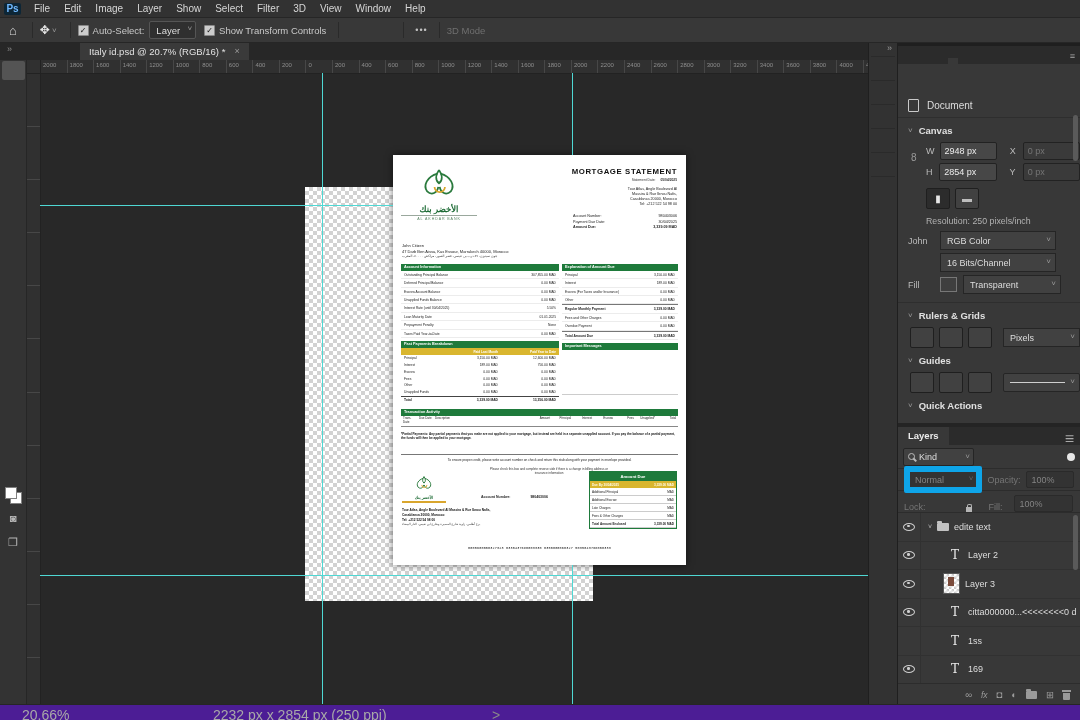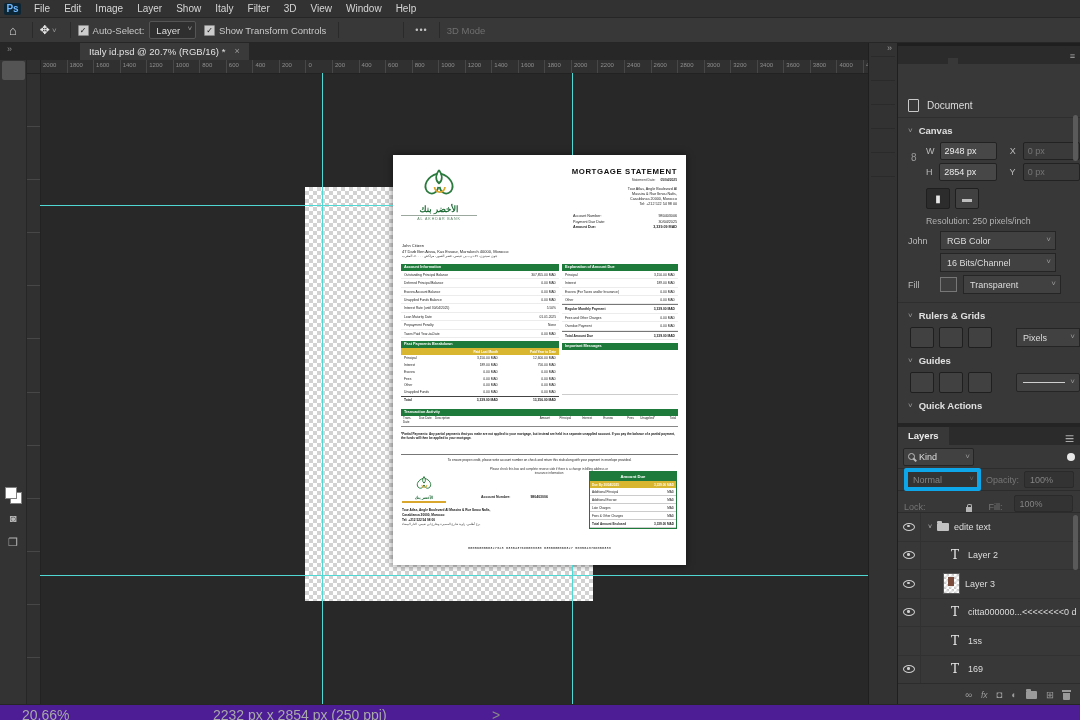--- a/index.html
+++ b/index.html
@@ -123,40 +123,40 @@
   .orow{display:flex;gap:5px;padding:4px 0 2px 28px;}
   .orient{width:22px;height:19px;background:#2c2c2c;border:1px solid #1f1f1f;display:flex;align-items:center;justify-content:center;color:#e8e8e8;font-size:10px;border-radius:2px;}
   .orient.off{background:#414141;color:#bdbdbd;}
   .reso{font-size:8.8px;color:#b2b2b2;padding:5px 0 2px 28px;}
   .mrow{display:flex;align-items:center;gap:6px;padding:3px 0 0 10px;font-size:9px;color:#bbb;}
   .mrow .lbl{width:26px;}
   .pdd{height:17px;background:#414141;border:1px solid #252525;border-radius:0;display:flex;align-items:center;padding:0 16px 0 6px;font-size:9px;color:#ddd;position:relative;width:92px;}
   .pdd::after{content:"˅";position:absolute;right:4px;top:3px;font-size:8px;color:#999;}
   .fillsw{width:15px;height:13px;background:#3f3f3f;border:1px solid #777;}
   .hr{border-top:1px solid #2e2e2e;margin:8px 0 0;}
-  .irow{display:flex;align-items:center;gap:14px;padding:3px 0 0 12px;}
+  .irow{display:flex;align-items:center;gap:1px;padding:3px 0 0 12px;}
   .ric{width:22px;height:19px;background:#414141;border:1px solid #1f1f1f;display:flex;align-items:center;justify-content:center;color:#cfcfcf;font-size:10px;border-radius:2px;}
   .linedd{width:58px;height:17px;background:#414141;border:1px solid #252525;border-radius:2px;position:relative;display:flex;align-items:center;padding:0 14px 0 6px;margin-left:10px;}
   .linedd::after{content:"˅";position:absolute;right:4px;top:3px;font-size:8px;color:#999;}
   .linedd i{display:block;width:100%;height:1px;background:#cfcfcf;}
   .sb{position:absolute;right:1px;top:22px;bottom:6px;width:7px;}
   .sb i{display:block;width:5px;height:46px;background:#5a5a5a;border-radius:3px;margin:0 auto;}
   
   .lhead{height:18px;background:#2b2b2b;display:flex;flex:none;}
   .ltab{background:#383838;padding:3px 10px 0;font-size:9.5px;color:#ececec;font-weight:bold;}
   .lmenu{margin-left:auto;color:#aaa;padding:3px 6px 0;}
   .lfilter{height:23px;display:flex;align-items:center;gap:3px;padding:0 5px;border-bottom:1px solid #2c2c2c;flex:none;}
   .kinddd{display:flex;align-items:center;gap:4px;height:16px;background:#414141;border:1px solid #252525;border-radius:2px;padding:0 13px 0 4px;font-size:9px;color:#ddd;position:relative;width:52px;}
   .kinddd::after{content:"˅";position:absolute;right:3px;top:3px;font-size:8px;color:#999;}
   .mag{width:5px;height:5px;border:1.5px solid #bbb;border-radius:50%;position:relative;flex:none;}
   .mag::after{content:"";position:absolute;width:4px;height:1.5px;background:#bbb;transform:rotate(45deg);right:-3px;bottom:-1px;}
   .fic{width:15px;text-align:center;font-size:9.5px;color:#c4c4c4;}
   .ftoggle{margin-left:auto;width:8px;height:8px;border-radius:50%;background:#e8e8e8;}
   .lblend{height:21px;display:flex;align-items:center;gap:5px;padding:0 6px;color:#757575;font-size:9px;border-bottom:1px solid #2c2c2c;flex:none;}
-  .bdd{width:66px;height:15px;background:#333;border:4px solid #0ea5e9;border-radius:2px;color:#848484;display:flex;align-items:center;padding:0 12px 0 5px;position:relative;font-size:9px;}
+  .bdd{width:66px;height:15px;background:#333;border:6px solid #0ea5e9;border-radius:2px;color:#848484;display:flex;align-items:center;padding:0 12px 0 5px;position:relative;font-size:9px;}
   .bdd::after{content:"˅";position:absolute;right:3px;top:2px;font-size:8px;color:#666;}
   .odd{width:42px;height:15px;background:#333;border:1px solid #2a2a2a;border-radius:2px;color:#848484;display:flex;align-items:center;padding:0 10px 0 5px;position:relative;font-size:9px;}
   .llock{height:21px;display:flex;align-items:flex-end;gap:11px;padding:0 6px;color:#757575;font-size:9px;border-bottom:1px solid #2c2c2c;flex:none;}
   .lki{font-size:9px;color:#a8a8a8;}
   .lockic{width:6px;height:5px;background:#b5b5b5;position:relative;margin-top:3px;}
   .lockic::before{content:"";position:absolute;top:-3px;left:1px;width:3px;height:3px;border:1px solid #b5b5b5;border-bottom:none;border-radius:2px 2px 0 0;}
   .llist{flex:1;overflow:hidden;position:relative;}
   .lrow{height:27.5px;display:flex;align-items:center;border-bottom:1px solid #313131;}
   .eyebox{width:22px;height:100%;border-right:1px solid #313131;display:flex;align-items:center;justify-content:center;flex:none;}
   .eyeic{width:10px;height:6px;border:1px solid #cfcfcf;border-radius:50%;position:relative;}
@@ -198,21 +198,21 @@
 
   <header class="menubar">
     <span class="ps-badge">Ps</span>
     <nav style="display:flex">
 
     <span class="menu-item">File</span>
         <span class="menu-item">Edit</span>
         <span class="menu-item">Image</span>
         <span class="menu-item">Layer</span>
         <span class="menu-item">Show</span>
-        <span class="menu-item">Italy</span>
+        <span class="menu-item">Select</span>
         <span class="menu-item">Filter</span>
         <span class="menu-item">3D</span>
         <span class="menu-item">View</span>
         <span class="menu-item">Window</span>
         <span class="menu-item">Help</span>
       </nav>
   </header>
 
   <div class="optionsbar">
     <span class="ob-home">⌂</span>

